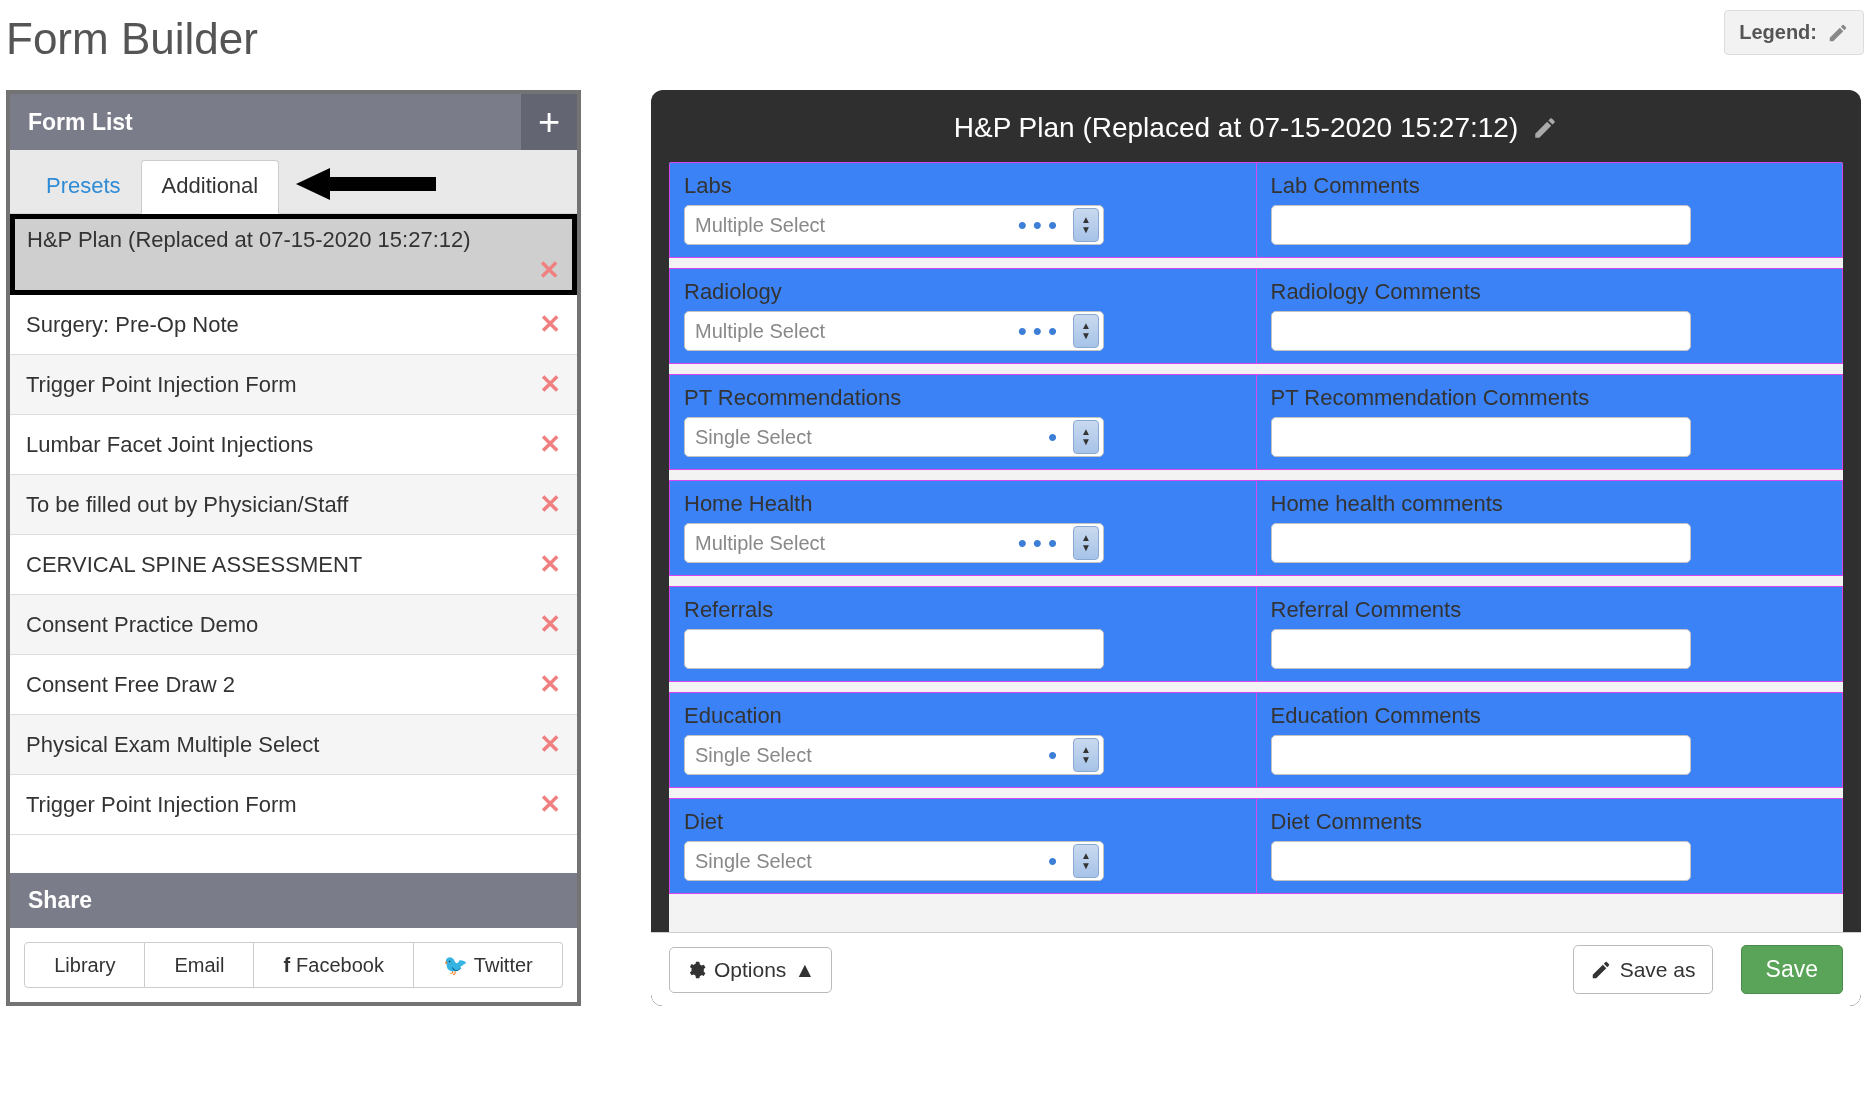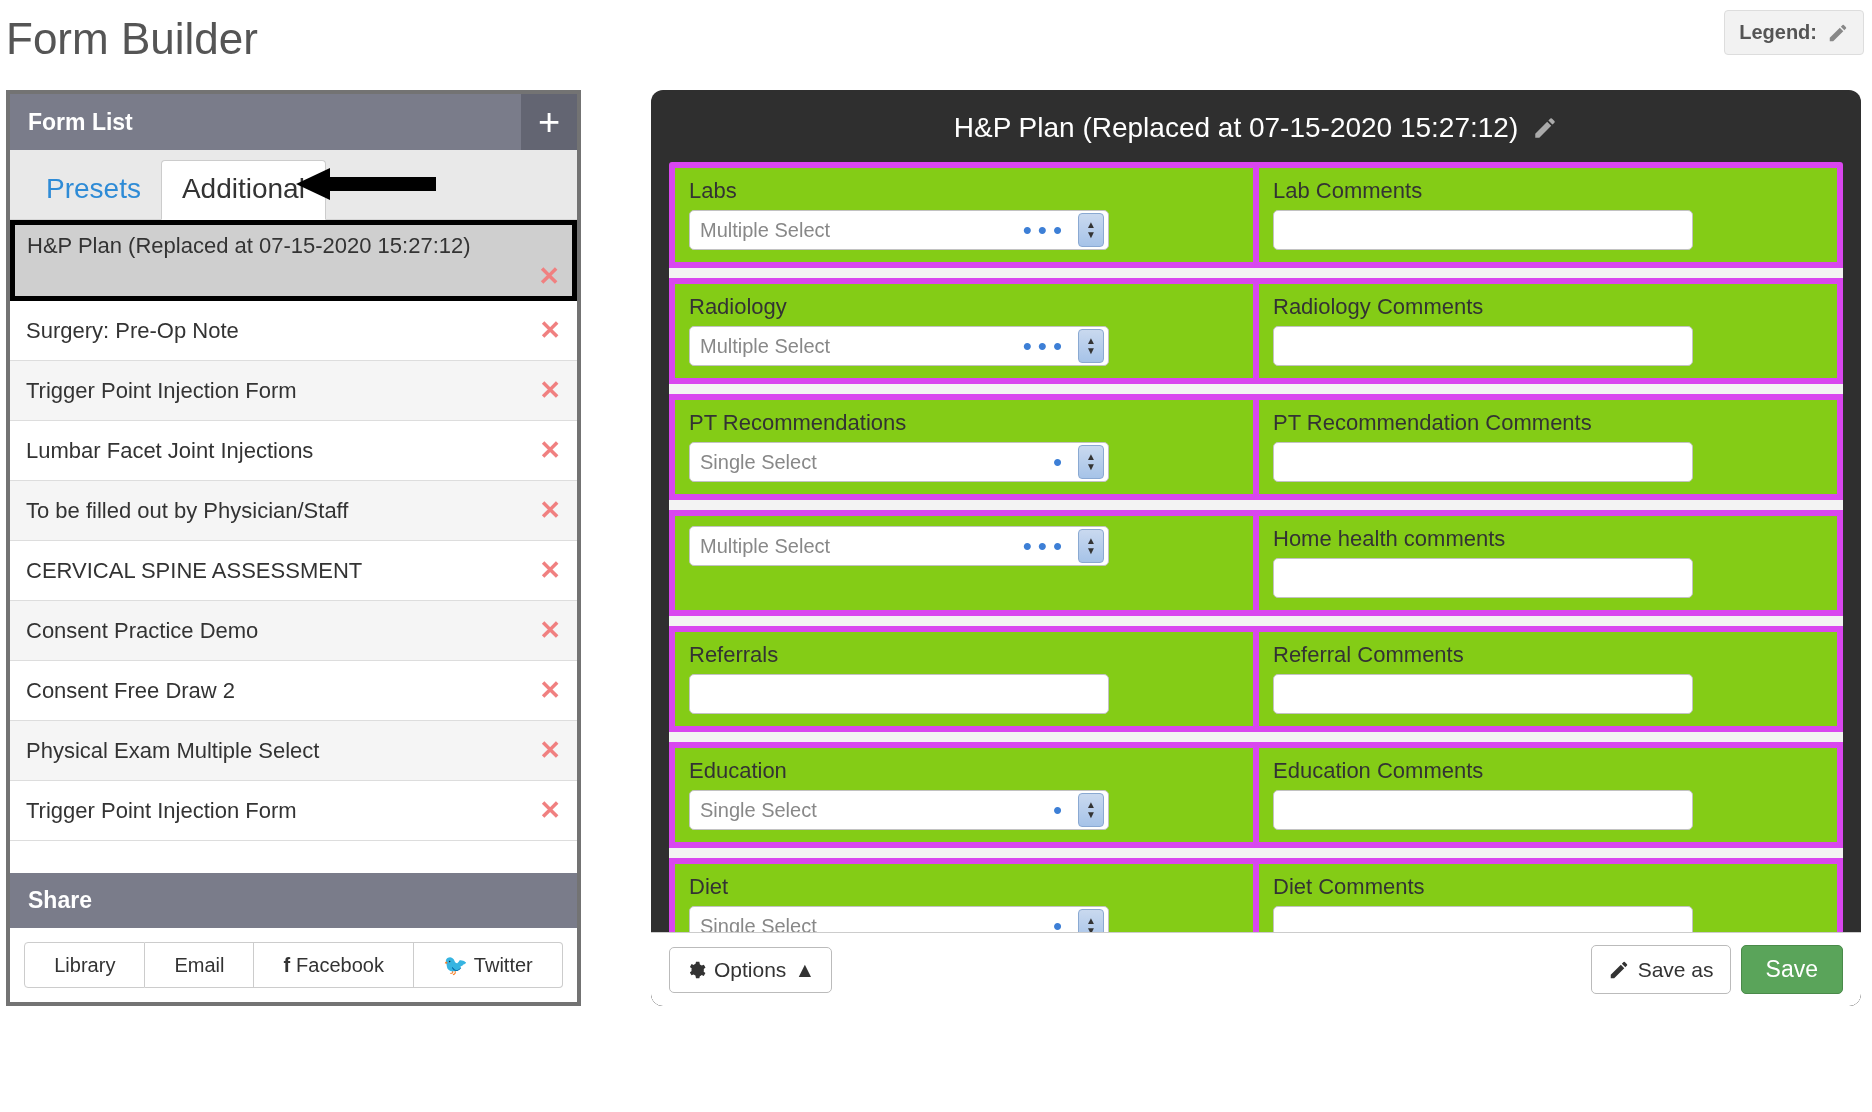--- a/index.html
+++ b/index.html
@@ -9,21 +9,21 @@
 
 .legend-btn { position: absolute; top: 10px; right: 8px; background: #f2f2f2; border: 1px solid #ddd; border-radius: 4px; padding: 10px 14px; font-size: 20px; font-weight: 700; color: #555; display: flex; align-items: center; gap: 10px; cursor: pointer; }
 
 .cols { display: flex; gap: 70px; padding: 0 6px; }
 
 
 .left { width: 575px; border: 4px solid #737373; display: flex; flex-direction: column; }
 .fl-header { background: #7a7c8a; color: #fff; display: flex; align-items: center; justify-content: space-between; padding: 14px 18px; font-size: 23px; font-weight: 700; }
 .fl-header .plus { background: #636572; width: 56px; height: 56px; margin: -14px -18px -14px 0; display: flex; align-items: center; justify-content: center; font-size: 38px; font-weight: 400; cursor: pointer; }
 .tabs { background: #e9e9e9; display: flex; align-items: flex-end; padding: 10px 16px 0 16px; border-bottom: 1px solid #d4d4d4; position: relative; }
-.tab { padding: 12px 20px 14px 20px; font-size: 28px; cursor: pointer; }
+.tab { padding: 12px 20px 14px 20px; font-size: 22px; cursor: pointer; }
 .tab.inactive { color: #2e8bd6; }
 .tab.active { background: #fff; border: 1px solid #ccc; border-bottom: 1px solid #fff; border-radius: 4px 4px 0 0; margin-bottom: -1px; color: #333; }
 .arrow { position: absolute; left: 286px; top: 16px; pointer-events:none; }
 
 .list-wrap { flex: 1; overflow-y: auto; background: #fff; position: relative; }
 .list-wrap::-webkit-scrollbar { width: 14px; }
 .list-wrap::-webkit-scrollbar-track { background: #f0f0f0; }
 .list-wrap::-webkit-scrollbar-thumb { background: #bcbcbc; border-radius: 7px; }
 
 .li-row { display: flex; align-items: center; justify-content: space-between; padding: 14px 16px; font-size: 22px; border-bottom: 1px solid #ddd; cursor: pointer; }
@@ -45,33 +45,33 @@
 
 .right { width: 1210px; background: #2f2f2f; border-radius: 12px; display: flex; flex-direction: column; overflow: hidden; }
 .r-title { color: #fff; font-size: 28px; text-align: center; padding: 22px 0 18px 0; display: flex; align-items: center; justify-content: center; gap: 14px; }
 .r-body { background: #2f2f2f; flex: 1; padding: 0 18px 0 18px; overflow: hidden; position: relative; }
 .r-scroll { background: #f3f3f3; height: 770px; overflow-y: auto; border-radius: 3px 3px 0 0; }
 .r-scroll::-webkit-scrollbar { width: 14px; }
 .r-scroll::-webkit-scrollbar-track { background: #e8e8e8; }
 .r-scroll::-webkit-scrollbar-thumb { background: #b8b8b8; border-radius: 7px; }
 
 .field-row { display: flex; gap: 0; border-bottom: 10px solid #f3f3f3; }
-.field-cell { flex: 1; background: #84cc16; border: 6px solid #d946ef; padding: 10px 14px 12px 14px; }
+.field-cell { flex: 1; background: #3b82f6; border: 1px solid #d946ef; padding: 10px 14px 12px 14px; }
 .field-cell + .field-cell { border-left: none; }
 .field-label { font-size: 22px; color: #333; margin-bottom: 6px; display: block; }
 .select-box, .text-input { width: 100%; max-width: 420px; height: 40px; border: 1px solid #c2c2c2; border-radius: 5px; background: #fff; font-size: 20px; padding: 0 10px; }
 .select-box { display: flex; align-items: center; justify-content: space-between; color: #888; cursor: pointer; }
 .select-box .dots { color: #3d7fd6; letter-spacing: 6px; font-size: 26px; margin-right: 4px; }
 .select-box .stepper { width: 26px; height: 34px; background: linear-gradient(#c9d9ef,#a6c3e8); border: 1px solid #8aa9d2; border-radius: 4px; display: flex; flex-direction: column; align-items: center; justify-content: center; font-size: 10px; color: #333; margin-right: -6px; }
 .select-box .stepper::before { content: "▲"; display:block; line-height:10px; }
 .select-box .stepper::after { content: "▼"; display:block; line-height:10px; }
 
 .r-footer { background: #fff; border-top: 1px solid #ccc; padding: 12px 18px; display: flex; align-items: center; justify-content: space-between; border-radius: 0 0 12px 12px; }
 .opt-btn { border: 1px solid #bbb; background: #fff; border-radius: 5px; padding: 10px 16px; font-size: 21px; display: flex; align-items: center; gap: 8px; cursor: pointer; }
-.save-group { display: flex; gap: 10px; }
+.save-group { display: flex; gap: 28px; }
 .saveas-btn { border: 1px solid #bbb; background: #fff; border-radius: 5px; padding: 10px 16px; font-size: 21px; display: flex; align-items: center; gap: 8px; cursor: pointer; }
 .save-btn { border: 1px solid #4a8a4a; background: #5aa45a; color: #fff; border-radius: 5px; padding: 10px 24px; font-size: 23px; cursor: pointer; }
 
 svg.pencil { width: 22px; height: 22px; fill: #888; }
 svg.pencil-w { width: 26px; height: 26px; fill: #aaa; }
 svg.gear { width: 20px; height: 20px; fill: #333; }
 </style>
 </head>
 <body>
 
@@ -200,20 +200,21 @@
                 <span style="display:flex;align-items:center;gap:6px">
                   <span class="dots">•</span>
                   <span class="stepper"></span>
                 </span>
               </div>
             </div>
             <div class="field-cell"><span class="field-label">PT Recommendation Comments</span><input class="text-input" style=""></div>
           </div>
           <div class="field-row">
             <div class="field-cell">
+              <span class="field-label">Home Health</span>
               <div class="select-box">
                 <span>Multiple Select</span>
                 <span style="display:flex;align-items:center;gap:6px">
                   <span class="dots">•••</span>
                   <span class="stepper"></span>
                 </span>
               </div>
             </div>
             <div class="field-cell"><span class="field-label">Home health comments</span><input class="text-input" style=""></div>
           </div>

